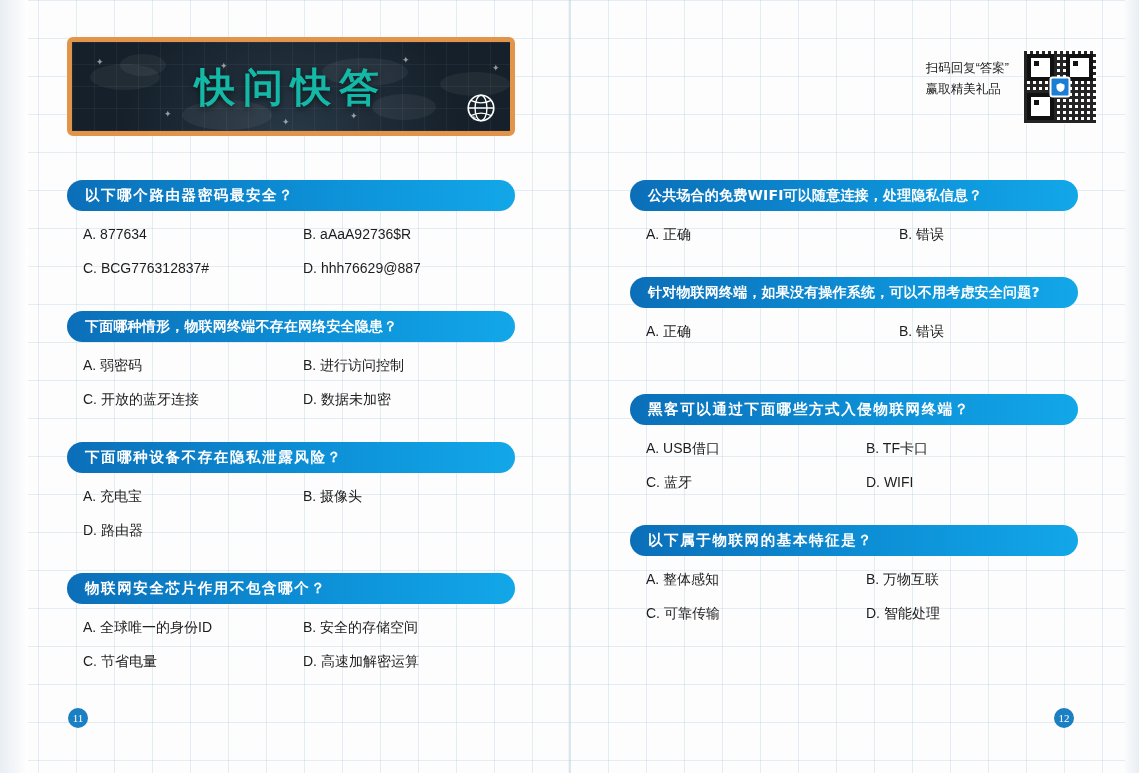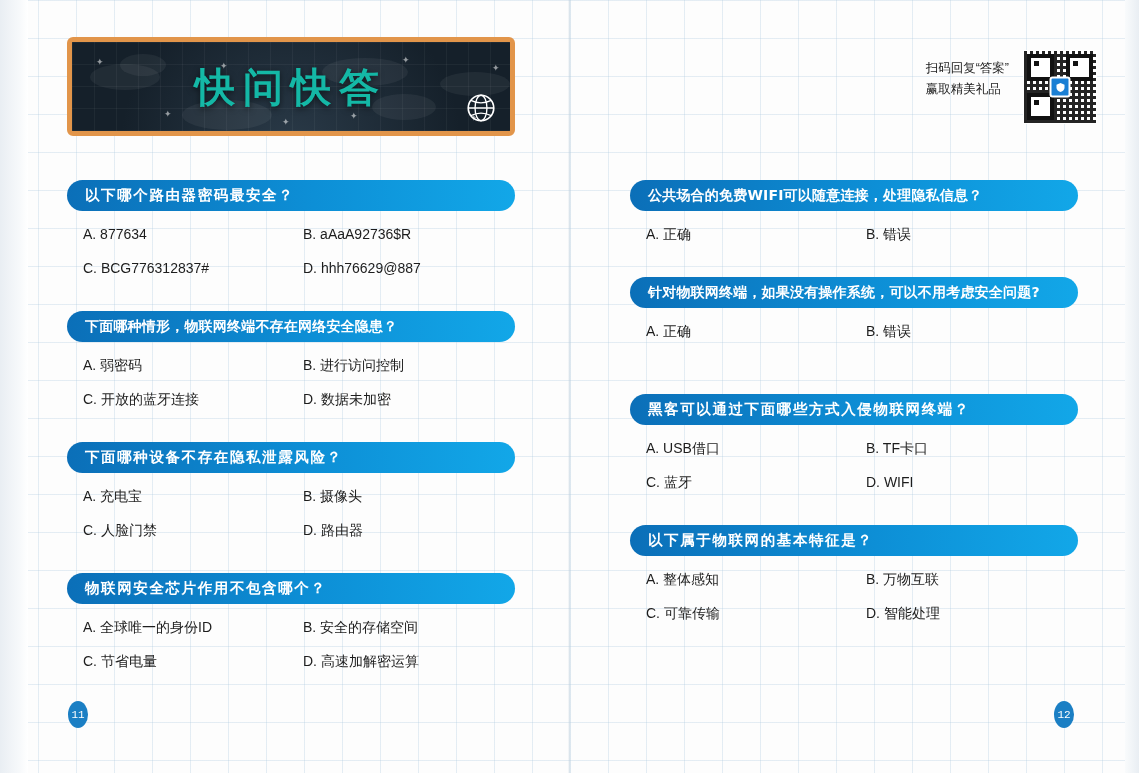--- a/index.html
+++ b/index.html
@@ -195,36 +195,36 @@
     grid-template-columns: 220px 1fr;
     row-gap: 16px;
     padding-left: 16px;
   }
   .opt {
     font-size: 14px;
     color: #1d1d1d;
     line-height: 18px;
     font-family: "Liberation Sans", "DejaVu Sans", sans-serif;
   }
-  .opts.tf { grid-template-columns: 220px 1fr; }
+  .opts.tf { grid-template-columns: 220px 1fr; gap: 33px; }
 
   
   .pagenum {
     position: absolute;
     bottom: 45px;
     width: 20px;
-    height: 27px;
+    height: 20px;
     border-radius: 50%;
     background: #1b7fc4;
     color: #fff;
     font-size: 11px;
     display: flex;
     align-items: center;
     justify-content: center;
-    font-family: Liberation Mono, monospace;
+    font-family: Liberation Serif, serif;
   }
   #pagenum-left { left: 68px; }
   #pagenum-right { left: 1054px; }
 </style>
 </head>
 <body>
 
 <div id="page">
   <div id="gutter-left"></div>
   <div id="gutter-right"></div>
@@ -300,21 +300,20 @@
         <div class="opt">C. 开放的蓝牙连接</div>
         <div class="opt">D. 数据未加密</div>
       </div>
     </div>
 
     <div class="qblock">
       <div class="qbar">下面哪种设备不存在隐私泄露风险？</div>
       <div class="opts">
         <div class="opt">A. 充电宝</div>
         <div class="opt">B. 摄像头</div>
-        <div class="opt">C. 人脸门禁</div>
         <div class="opt">D. 路由器</div>
       </div>
     </div>
 
     <div class="qblock">
       <div class="qbar">物联网安全芯片作用不包含哪个？</div>
       <div class="opts">
         <div class="opt">A. 全球唯一的身份ID</div>
         <div class="opt">B. 安全的存储空间</div>
         <div class="opt">C. 节省电量</div>

